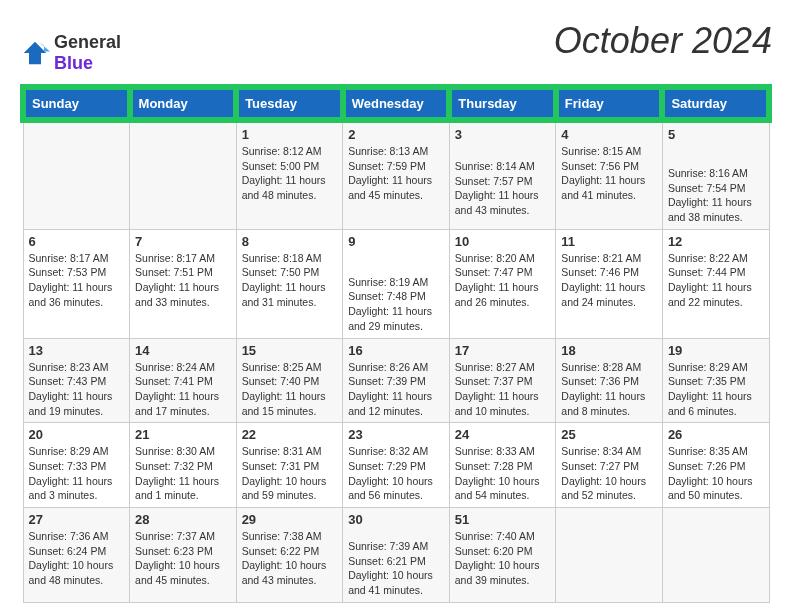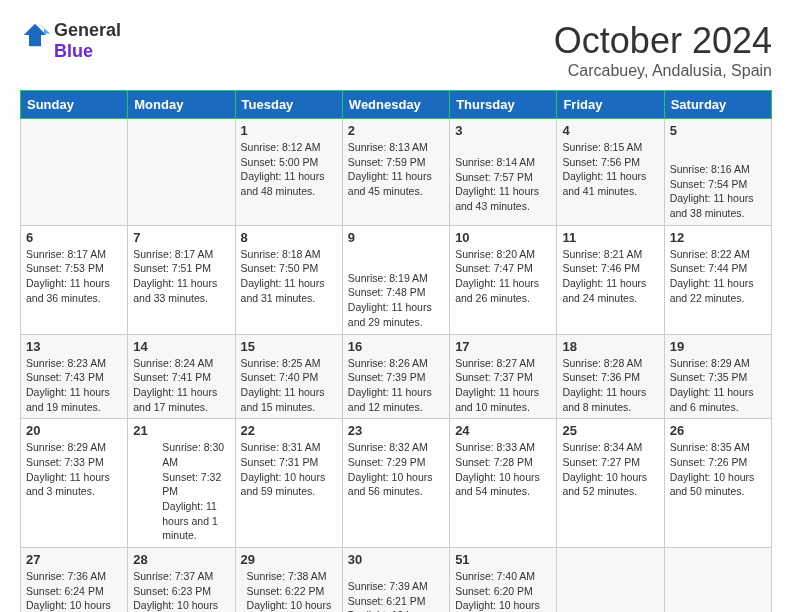--- a/index.html
+++ b/index.html
@@ -11,39 +11,41 @@
       padding: 20px;
     }
     .header {
       display: flex;
       justify-content: space-between;
       align-items: flex-start;
       margin-bottom: 10px;
     }
     .logo {
       display: flex;
-      align-items: flex-start;
+      align-items: center;
       gap: 4px;
+      margin-top: 12px;
     }
     .logo-text-general {
       font-size: 18px;
       font-weight: bold;
       color: #333;
     }
     .logo-text-blue {
       font-size: 18px;
       font-weight: bold;
       color: #6d28d9;
     }
     .logo-icon {
       width: 30px;
       height: 30px;
     }
     .title-block {
-      text-align: right;
+      text-align: center;
+      font-style: italic;
     }
     .month-title {
       font-size: 36px;
       font-weight: normal;
       color: #333;
     }
     .location-title {
       font-size: 16px;
       color: #555;
     }
@@ -51,21 +53,21 @@
       width: 100%;
       border-collapse: collapse;
       table-layout: fixed;
     }
     thead tr th {
       background-color: #1a6bbf;
       color: #fff;
       text-align: left;
       padding: 6px 6px;
       font-size: 13px;
-      border: 1px solid #22c55e;
+      border: 6px solid #22c55e;
     }
     tbody tr td {
       vertical-align: top;
       border: 1px solid #ccc;
       padding: 4px 5px;
       font-size: 10.5px;
       color: #333;
       height: 80px;
     }
     tbody tr:nth-child(odd) td {
@@ -94,21 +96,20 @@
       <polygon points="20,5 35,20 28,20 28,35 12,35 12,20 5,20" fill="#1a6bbf"></polygon>
       <polygon points="25,5 40,18 32,18 32,10" fill="#4da6e8"></polygon>
     </svg>
     <div>
       <span class="logo-text-general">General</span><br>
       <span class="logo-text-blue">Blue</span>
     </div>
   </div>
   <div class="title-block">
     <div class="month-title">October 2024</div>
-    <div class="location-title">Carcabuey, Andalusia, Spain</div>
   </div>
 </div>
 
 <table>
   <thead>
     <tr>
     <th>Sunday</th>
         <th>Monday</th>
         <th>Tuesday</th>
         <th>Wednesday</th>
@@ -242,21 +243,21 @@
       </tr>
       <tr>
         <td>
           <span class="day-num">20</span>
           <div class="day-info" style="white-space: pre-line;">Sunrise: 8:29 AM
 Sunset: 7:33 PM
 Daylight: 11 hours and 3 minutes.</div>
         </td>
         <td>
           <span class="day-num">21</span>
-          <div class="day-info" style="white-space: pre-line; margin-left: 29px;">Sunrise: 8:30 AM
+          <div class="day-info" style="white-space: pre-line;">Sunrise: 8:30 AM
 Sunset: 7:32 PM
 Daylight: 11 hours and 1 minute.</div>
         </td>
         <td>
           <span class="day-num">22</span>
           <div class="day-info" style="white-space: pre-line;">Sunrise: 8:31 AM
 Sunset: 7:31 PM
 Daylight: 10 hours and 59 minutes.</div>
         </td>
         <td>
@@ -292,21 +293,21 @@
 Daylight: 10 hours and 48 minutes.</div>
         </td>
         <td>
           <span class="day-num">28</span>
           <div class="day-info" style="white-space: pre-line;">Sunrise: 7:37 AM
 Sunset: 6:23 PM
 Daylight: 10 hours and 45 minutes.</div>
         </td>
         <td>
           <span class="day-num">29</span>
-          <div class="day-info" style="white-space: pre-line; margin-left: 6px;">Sunrise: 7:38 AM
+          <div class="day-info" style="white-space: pre-line;">Sunrise: 7:38 AM
 Sunset: 6:22 PM
 Daylight: 10 hours and 43 minutes.</div>
         </td>
         <td>
           <span class="day-num">30</span>
           <div class="day-info" style="white-space: pre-line; margin-top: 12px;">Sunrise: 7:39 AM
 Sunset: 6:21 PM
 Daylight: 10 hours and 41 minutes.</div>
         </td>
         <td>

